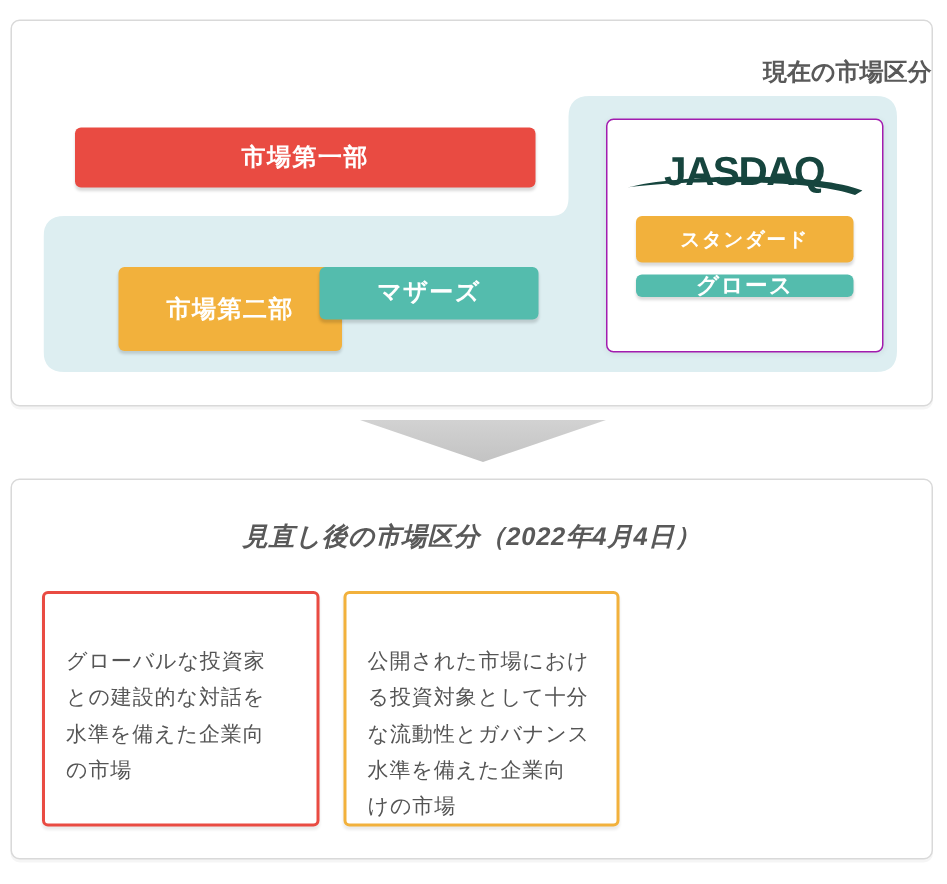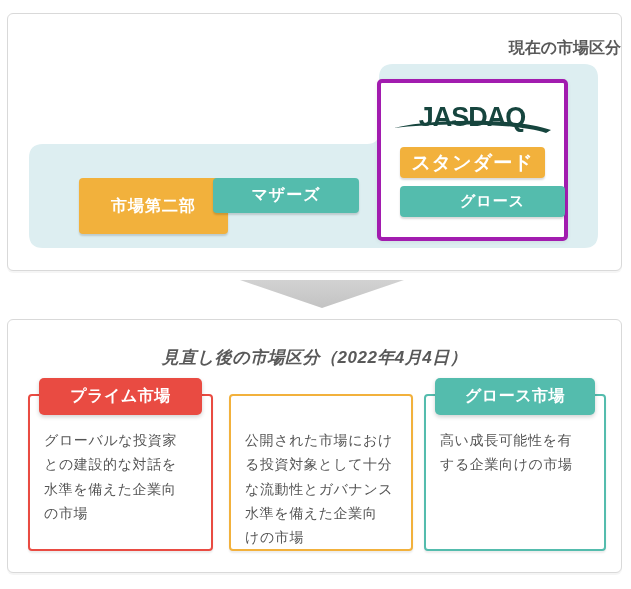--- a/index.html
+++ b/index.html
@@ -27,26 +27,26 @@
         box-shadow:0 2px 2px rgba(0,0,0,0.15);letter-spacing:1px;}
   .chip-red{background:#e94b42;}
   .chip-yellow{background:#f2b13c;}
   .chip-teal{background:#54bcad;}
 
   .chip-first{left:42px;top:71px;width:307px;height:40px;font-size:16px;}
   .chip-second{left:39px;top:164px;width:149px;height:56px;font-size:16px;margin-left:32px;}
   .chip-mothers{left:205px;top:164px;width:146px;height:35px;font-size:16px;text-align:center;}
 
   
-  .jasdaq-card{position:absolute;left:369px;top:65px;width:183px;height:154px;
-        background:#ffffff;border:4px solid #a21caf;border-radius:5px;
+  .jasdaq-card{position:absolute;left:396px;top:65px;width:183px;height:154px;
+        background:#ffffff;border:1px solid #a21caf;border-radius:5px;
         box-shadow:0 1px 4px rgba(0,0,0,0.07);}
   .jasdaq-logo{position:absolute;left:13px;top:14px;width:157px;height:40px;}
-  .chip-standard{left:19px;top:64px;width:145px;height:31px;font-size:19px;}
-  .chip-growth{left:19px;top:103px;width:145px;height:31px;font-size:15px;padding-left:20px;}
+  .chip-standard{left:19px;top:64px;width:145px;height:31px;font-size:13px;}
+  .chip-growth{left:19px;top:103px;width:145px;height:15px;font-size:15px;}
 
   
   .arrow{position:absolute;left:240px;top:279px;width:164px;height:30px;}
 
   
   .market-box{position:absolute;top:74px;height:157px;background:#ffffff;
         border:2px solid;border-radius:4px;box-sizing:border-box;
         box-shadow:0 2px 2px rgba(0,0,0,0.08);}
   .market-prime{left:20px;width:185px;border-color:#e94b42;}
   .market-standard{left:221px;width:184px;border-color:#f2b13c;}
@@ -69,20 +69,21 @@
 <div class="stage">
 
   <section class="card card-top">
     <h2 class="section-title">現在の市場区分</h2>
 
     <svg class="lshape" viewBox="0 0 569 184" preserveAspectRatio="none">
       <path d="M 364 0 H 555 Q 569 0 569 14 V 170 Q 569 184 555 184 H 14 Q 0 184 0 170
                V 94 Q 0 80 14 80 H 338 Q 350 80 350 68 V 14 Q 350 0 364 0 Z" fill="#ddeef1"></path>
     </svg>
 
+    <div class="chip chip-red chip-first">市場第一部</div>
 
     <div class="chip chip-yellow chip-second">市場第二部</div>
 
     <div class="chip chip-teal chip-mothers">マザーズ</div>
 
     <div class="jasdaq-card">
       <svg class="jasdaq-logo" viewBox="0 0 157 40">
         <path d="M0 31 C 34 22 122 20 157 33 L 152 36 C 120 25 38 26 0 31 Z" fill="#16453e"></path>
         <text x="78" y="29" text-anchor="middle" font-size="27" font-weight="bold" letter-spacing="-1" fill="#16453e">JASDAQ</text>
       </svg>
@@ -98,35 +99,29 @@
         <stop offset="1" stop-color="#c3c3c3"></stop>
       </linearGradient>
     </defs>
     <polygon points="0,1 164,1 82,29" fill="url(#ag)"></polygon>
   </svg>
 
   <section class="card card-bottom">
     <h2 class="section-title">見直し後の市場区分（2022年4月4日）</h2>
 
     <div class="market-box market-prime">
-      <div class="market-badge">プライム市場</div>
       <p class="market-desc">グローバルな投資家
 との建設的な対話を
 水準を備えた企業向
 の市場</p>
     </div>
 
     <div class="market-box market-standard">
       <p class="market-desc">公開された市場におけ
 る投資対象として十分
 な流動性とガバナンス
 水準を備えた企業向
 けの市場</p>
     </div>
 
-    <div class="market-box market-growth">
-      <div class="market-badge">グロース市場</div>
-      <p class="market-desc">高い成長可能性を有
-する企業向けの市場</p>
-    </div>
   </section>
 
 </div>
 
 </body></html>

